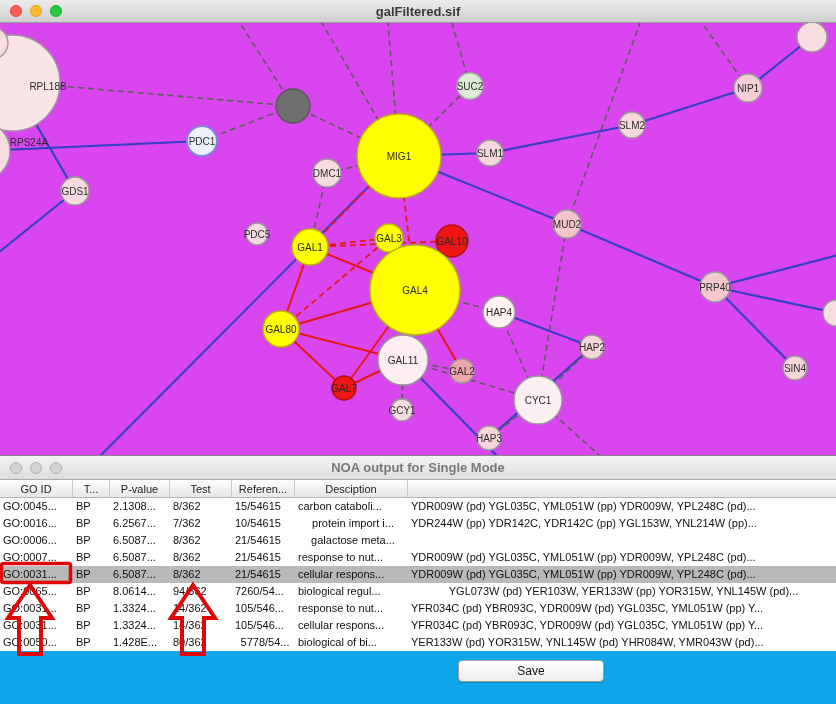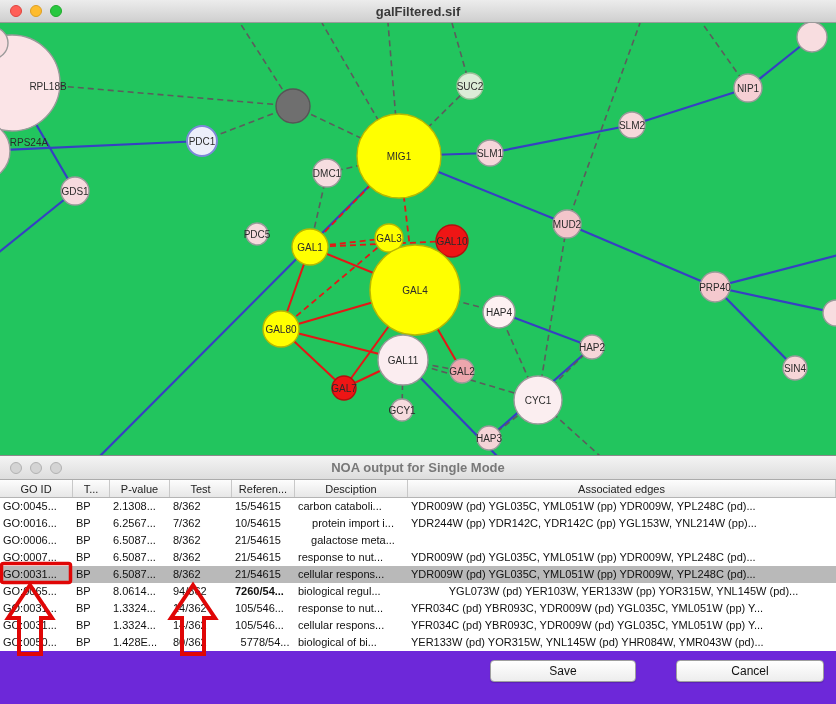--- a/index.html
+++ b/index.html
@@ -14,27 +14,27 @@
     border-bottom:1px solid #9b9b9b;
     display:flex;align-items:center;justify-content:center;
     font-size:13px;font-weight:bold;color:#3a3a3a;
   }
   .lights{position:absolute;left:10px;top:5px;display:flex;gap:8px;}
   .light{width:12px;height:12px;border-radius:50%;box-sizing:border-box;display:block;}
   .light.red{background:#ff5f57;border:1px solid #df443e;}
   .light.yellow{background:#febc2e;border:1px solid #dd9f23;}
   .light.green{background:#28c840;border:1px solid #1fab2c;}
   .light.gray{background:#d4d4d4;border:1px solid #b2b2b2;}
-  .canvas{position:absolute;left:0;top:23px;width:836px;height:432px;background:#22c55e;}
+  .canvas{position:absolute;left:0;top:23px;width:836px;height:432px;background:#d946ef;}
   .nlabel{font-family:"Liberation Sans",sans-serif;font-size:10px;fill:#2b2b2b;}
 
   
   .bwin{
     position:absolute;left:0;top:455px;width:836px;height:249px;
-    background:#6d28d9;border-top:1px solid #8a8a8a;box-sizing:border-box;
+    background:#0ea5e9;border-top:1px solid #8a8a8a;box-sizing:border-box;
   }
   .btitle{
     position:absolute;left:0;top:0;width:836px;height:24px;
     background:linear-gradient(#f4f4f4,#dddddd);
     border-bottom:1px solid #ababab;box-sizing:border-box;
     display:flex;align-items:center;justify-content:center;
     font-size:13px;font-weight:bold;color:#787878;
   }
   .btitle .lights{top:6px;}
   .theader{
@@ -56,21 +56,21 @@
     white-space:nowrap;overflow:hidden;
   }
   .buttonbar{position:absolute;left:0;top:195px;width:836px;height:54px;}
   .macbtn{
     position:absolute;top:9px;height:22px;box-sizing:border-box;
     border:1px solid #9f9f9f;border-radius:4px;
     background:linear-gradient(#ffffff,#ededed);
     font-family:"Liberation Sans",sans-serif;font-size:12px;color:#111;
     box-shadow:0 1px 1px rgba(0,0,0,0.18);
   }
-  #save-btn{left:458px;width:146px;margin-left:32px;}
+  #save-btn{left:458px;width:146px;}
   #cancel-btn{left:676px;width:148px;}
 
   
   #annotations{position:absolute;left:0;top:0;width:836px;height:704px;pointer-events:none;z-index:50;}
   .ann{stroke:#e00606;fill:none;}
 </style>
 </head>
 <body>
 
 <div>
@@ -208,21 +208,20 @@
     <span>NOA output for Single Mode</span>
   </div>
 
   <div class="theader">
       <div class="th" style="width: 73px;">GO ID</div>
       <div class="th" style="width: 37px;">T...</div>
       <div class="th" style="width: 60px;">P-value</div>
       <div class="th" style="width: 62px;">Test</div>
       <div class="th" style="width: 63px;">Referen...</div>
       <div class="th" style="width: 113px;">Desciption</div>
-      <div class="th" style="width: 428px;">Associated edges</div>
     </div>
   <div class="tbody">
       <div class="tr">
         <div class="td" style="width: 73px;">GO:0045...</div>
         <div class="td" style="width: 37px;">BP</div>
         <div class="td" style="width: 60px;">2.1308...</div>
         <div class="td" style="width: 62px;">8/362</div>
         <div class="td" style="width: 63px;">15/54615</div>
         <div class="td" style="width: 113px;">carbon cataboli...</div>
         <div class="td" style="width: 428px;">YDR009W (pd) YGL035C, YML051W (pp) YDR009W, YPL248C (pd)...</div>
@@ -260,21 +259,21 @@
         <div class="td" style="width: 62px;">8/362</div>
         <div class="td" style="width: 63px;">21/54615</div>
         <div class="td" style="width: 113px;">cellular respons...</div>
         <div class="td" style="width: 428px;">YDR009W (pd) YGL035C, YML051W (pp) YDR009W, YPL248C (pd)...</div>
       </div>
       <div class="tr">
         <div class="td" style="width: 73px;">GO:0065...</div>
         <div class="td" style="width: 37px;">BP</div>
         <div class="td" style="width: 60px;">8.0614...</div>
         <div class="td" style="width: 62px;">94/362</div>
-        <div class="td" style="width: 63px; font-weight: bold;">7260/54...</div>
+        <div class="td" style="width: 63px;">7260/54...</div>
         <div class="td" style="width: 113px;">biological regul...</div>
         <div class="td" style="width: 428px; text-align: center;">YGL073W (pd) YER103W, YER133W (pp) YOR315W, YNL145W (pd)...</div>
       </div>
       <div class="tr">
         <div class="td" style="width: 73px;">GO:0031...</div>
         <div class="td" style="width: 37px;">BP</div>
         <div class="td" style="width: 60px;">1.3324...</div>
         <div class="td" style="width: 62px;">14/362</div>
         <div class="td" style="width: 63px;">105/546...</div>
         <div class="td" style="width: 113px;">response to nut...</div>
@@ -295,21 +294,20 @@
         <div class="td" style="width: 60px;">1.428E...</div>
         <div class="td" style="width: 62px;">80/362</div>
         <div class="td" style="width: 63px; text-align: center;">5778/54...</div>
         <div class="td" style="width: 113px;">biological of bi...</div>
         <div class="td" style="width: 428px;">YER133W (pd) YOR315W, YNL145W (pd) YHR084W, YMR043W (pd)...</div>
       </div>
     </div>
 
   <div class="buttonbar">
     <button class="macbtn" id="save-btn">Save</button>
-    <button class="macbtn" id="cancel-btn">Cancel</button>
   </div>
 </div>
 
 <svg id="annotations">
   <rect class="ann" x="1.5" y="563.5" width="69" height="19" rx="2" stroke-width="3.5"></rect>
   <path class="ann" stroke-width="4" stroke-linejoin="miter" d="M30,585 L8,618 L19,618 L19,654 L41,654 L41,618 L52,618 Z"></path>
   <path class="ann" stroke-width="4" stroke-linejoin="miter" d="M193,585 L171,618 L182,618 L182,654 L204,654 L204,618 L215,618 Z"></path>
 </svg>
 
 </body></html>

